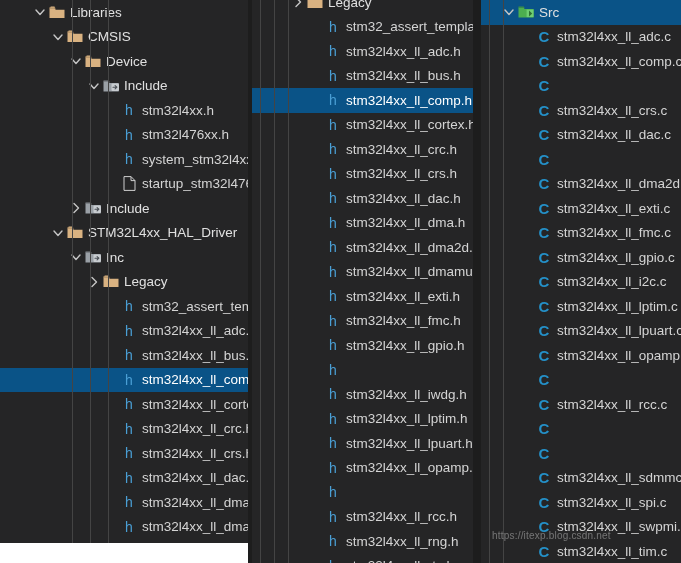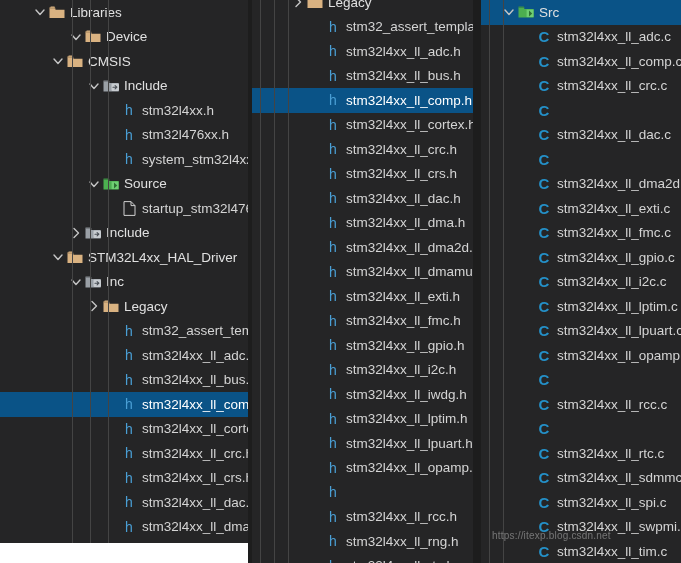--- a/index.html
+++ b/index.html
@@ -143,50 +143,50 @@
           <span class="icon-slot">
             <svg width="16" height="13" viewBox="0 0 16 13">
               <path d="M0.5 2.2 h5 l1.3 1.5 h8.7 v8.3 h-15 z" fill="#d9b281"></path>
               <path d="M0.5 1.2 h5.2 l1.1 1.3 h-6.3 z" fill="#c9a270"></path>
               <rect x="1.6" y="0.5" width="4" height="1.2" fill="#d9b281"></rect>
             </svg>
           </span>
           <span class="label">Libraries</span>
         </div>
         <div class="row folder">
-          <span class="indent" style="width: 68px;"></span>
+          <span class="indent" style="width: 50px;"></span>
           <span class="twisty">
             <svg width="16" height="16" viewBox="0 0 16 16">
               <path d="M4 6 L8 10.5 L12 6" fill="none" stroke="#c5c5c5" stroke-width="1.4" stroke-linecap="round" stroke-linejoin="round"></path>
             </svg>
           </span>
           <span class="icon-slot">
             <svg width="16" height="13" viewBox="0 0 16 13">
               <path d="M0.5 2.2 h5 l1.3 1.5 h8.7 v8.3 h-15 z" fill="#d9b281"></path>
               <path d="M0.5 1.2 h5.2 l1.1 1.3 h-6.3 z" fill="#c9a270"></path>
               <rect x="1.6" y="0.5" width="4" height="1.2" fill="#d9b281"></rect>
             </svg>
           </span>
-          <span class="label">Device</span>
-        </div>
-        <div class="row folder">
-          <span class="indent" style="width: 50px;"></span>
+          <span class="label">CMSIS</span>
+        </div>
+        <div class="row folder">
+          <span class="indent" style="width: 68px;"></span>
           <span class="twisty">
             <svg width="16" height="16" viewBox="0 0 16 16">
               <path d="M4 6 L8 10.5 L12 6" fill="none" stroke="#c5c5c5" stroke-width="1.4" stroke-linecap="round" stroke-linejoin="round"></path>
             </svg>
           </span>
           <span class="icon-slot">
             <svg width="16" height="13" viewBox="0 0 16 13">
               <path d="M0.5 2.2 h5 l1.3 1.5 h8.7 v8.3 h-15 z" fill="#d9b281"></path>
               <path d="M0.5 1.2 h5.2 l1.1 1.3 h-6.3 z" fill="#c9a270"></path>
               <rect x="1.6" y="0.5" width="4" height="1.2" fill="#d9b281"></rect>
             </svg>
           </span>
-          <span class="label">CMSIS</span>
+          <span class="label">Device</span>
         </div>
         <div class="row folder">
           <span class="indent" style="width: 86px;"></span>
           <span class="twisty">
             <svg width="16" height="16" viewBox="0 0 16 16">
               <path d="M4 6 L8 10.5 L12 6" fill="none" stroke="#c5c5c5" stroke-width="1.4" stroke-linecap="round" stroke-linejoin="round"></path>
             </svg>
           </span>
           <span class="icon-slot">
             <svg width="17" height="14" viewBox="0 0 17 14">
@@ -214,37 +214,20 @@
           </span>
           <span class="label">stm32l476xx.h</span>
         </div>
         <div class="row">
           <span class="indent" style="width: 104px;"></span>
           <span class="twisty empty"></span>
           <span class="icon-slot">
             <span class="ftype h">h</span>
           </span>
           <span class="label">system_stm32l4xx.h</span>
-        </div>
-        <div class="row folder">
-          <span class="indent" style="width: 86px;"></span>
-          <span class="twisty">
-            <svg width="16" height="16" viewBox="0 0 16 16">
-              <path d="M4 6 L8 10.5 L12 6" fill="none" stroke="#c5c5c5" stroke-width="1.4" stroke-linecap="round" stroke-linejoin="round"></path>
-            </svg>
-          </span>
-          <span class="icon-slot">
-            <svg width="17" height="14" viewBox="0 0 17 14">
-              <path d="M0.5 2.6 h5 l1.2 1.4 h9 v8.5 h-15.2 z" fill="#4caf50"></path>
-              <path d="M0.5 1.5 h5.2 l1 1.2 h-6.2 z" fill="#3d9142"></path>
-              <path d="M8.6 4.6 h6.9 v7.5 h-6.9 z" fill="#6fcf73"></path>
-              <path d="M11 5.4 L14.2 8.4 L11 11.4 Z" fill="#2e6f33"></path>
-            </svg>
-          </span>
-          <span class="label">Source</span>
         </div>
         <div class="row">
           <span class="indent" style="width: 104px;"></span>
           <span class="twisty empty"></span>
           <span class="icon-slot">
             <svg width="13" height="15" viewBox="0 0 13 15">
               <path d="M1 0.6 h7 l4 4 v9.8 h-11 z" fill="none" stroke="#cfcfcf" stroke-width="1"></path>
               <path d="M8 0.6 v4 h4" fill="none" stroke="#cfcfcf" stroke-width="1"></path>
             </svg>
           </span>
@@ -531,21 +514,20 @@
             <span class="ftype h">h</span>
           </span>
           <span class="label">stm32l4xx_ll_gpio.h</span>
         </div>
         <div class="row">
           <span class="indent" style="width: 56px;"></span>
           <span class="twisty empty"></span>
           <span class="icon-slot">
             <span class="ftype h">h</span>
           </span>
-          <span class="label">stm32l4xx_ll_i2c.h</span>
         </div>
         <div class="row">
           <span class="indent" style="width: 56px;"></span>
           <span class="twisty empty"></span>
           <span class="icon-slot">
             <span class="ftype h">h</span>
           </span>
           <span class="label">stm32l4xx_ll_iwdg.h</span>
         </div>
         <div class="row">
@@ -643,28 +625,28 @@
             <span class="ftype c">C</span>
           </span>
           <span class="label">stm32l4xx_ll_comp.c</span>
         </div>
         <div class="row">
           <span class="indent" style="width: 38px;"></span>
           <span class="twisty empty"></span>
           <span class="icon-slot">
             <span class="ftype c">C</span>
           </span>
-          <span class="label">stm32l4xx_ll_crc.c</span>
-        </div>
-        <div class="row">
-          <span class="indent" style="width: 38px;"></span>
-          <span class="twisty empty"></span>
-          <span class="icon-slot">
-            <span class="ftype c">C</span>
-          </span>
+        </div>
+        <div class="row">
+          <span class="indent" style="width: 38px;"></span>
+          <span class="twisty empty"></span>
+          <span class="icon-slot">
+            <span class="ftype c">C</span>
+          </span>
+          <span class="label">stm32l4xx_ll_crs.c</span>
         </div>
         <div class="row">
           <span class="indent" style="width: 38px;"></span>
           <span class="twisty empty"></span>
           <span class="icon-slot">
             <span class="ftype c">C</span>
           </span>
           <span class="label">stm32l4xx_ll_dac.c</span>
         </div>
         <div class="row">
@@ -759,21 +741,20 @@
           <span class="icon-slot">
             <span class="ftype c">C</span>
           </span>
         </div>
         <div class="row">
           <span class="indent" style="width: 38px;"></span>
           <span class="twisty empty"></span>
           <span class="icon-slot">
             <span class="ftype c">C</span>
           </span>
-          <span class="label">stm32l4xx_ll_rtc.c</span>
         </div>
         <div class="row">
           <span class="indent" style="width: 38px;"></span>
           <span class="twisty empty"></span>
           <span class="icon-slot">
             <span class="ftype c">C</span>
           </span>
           <span class="label">stm32l4xx_ll_sdmmc.c</span>
         </div>
         <div class="row">

